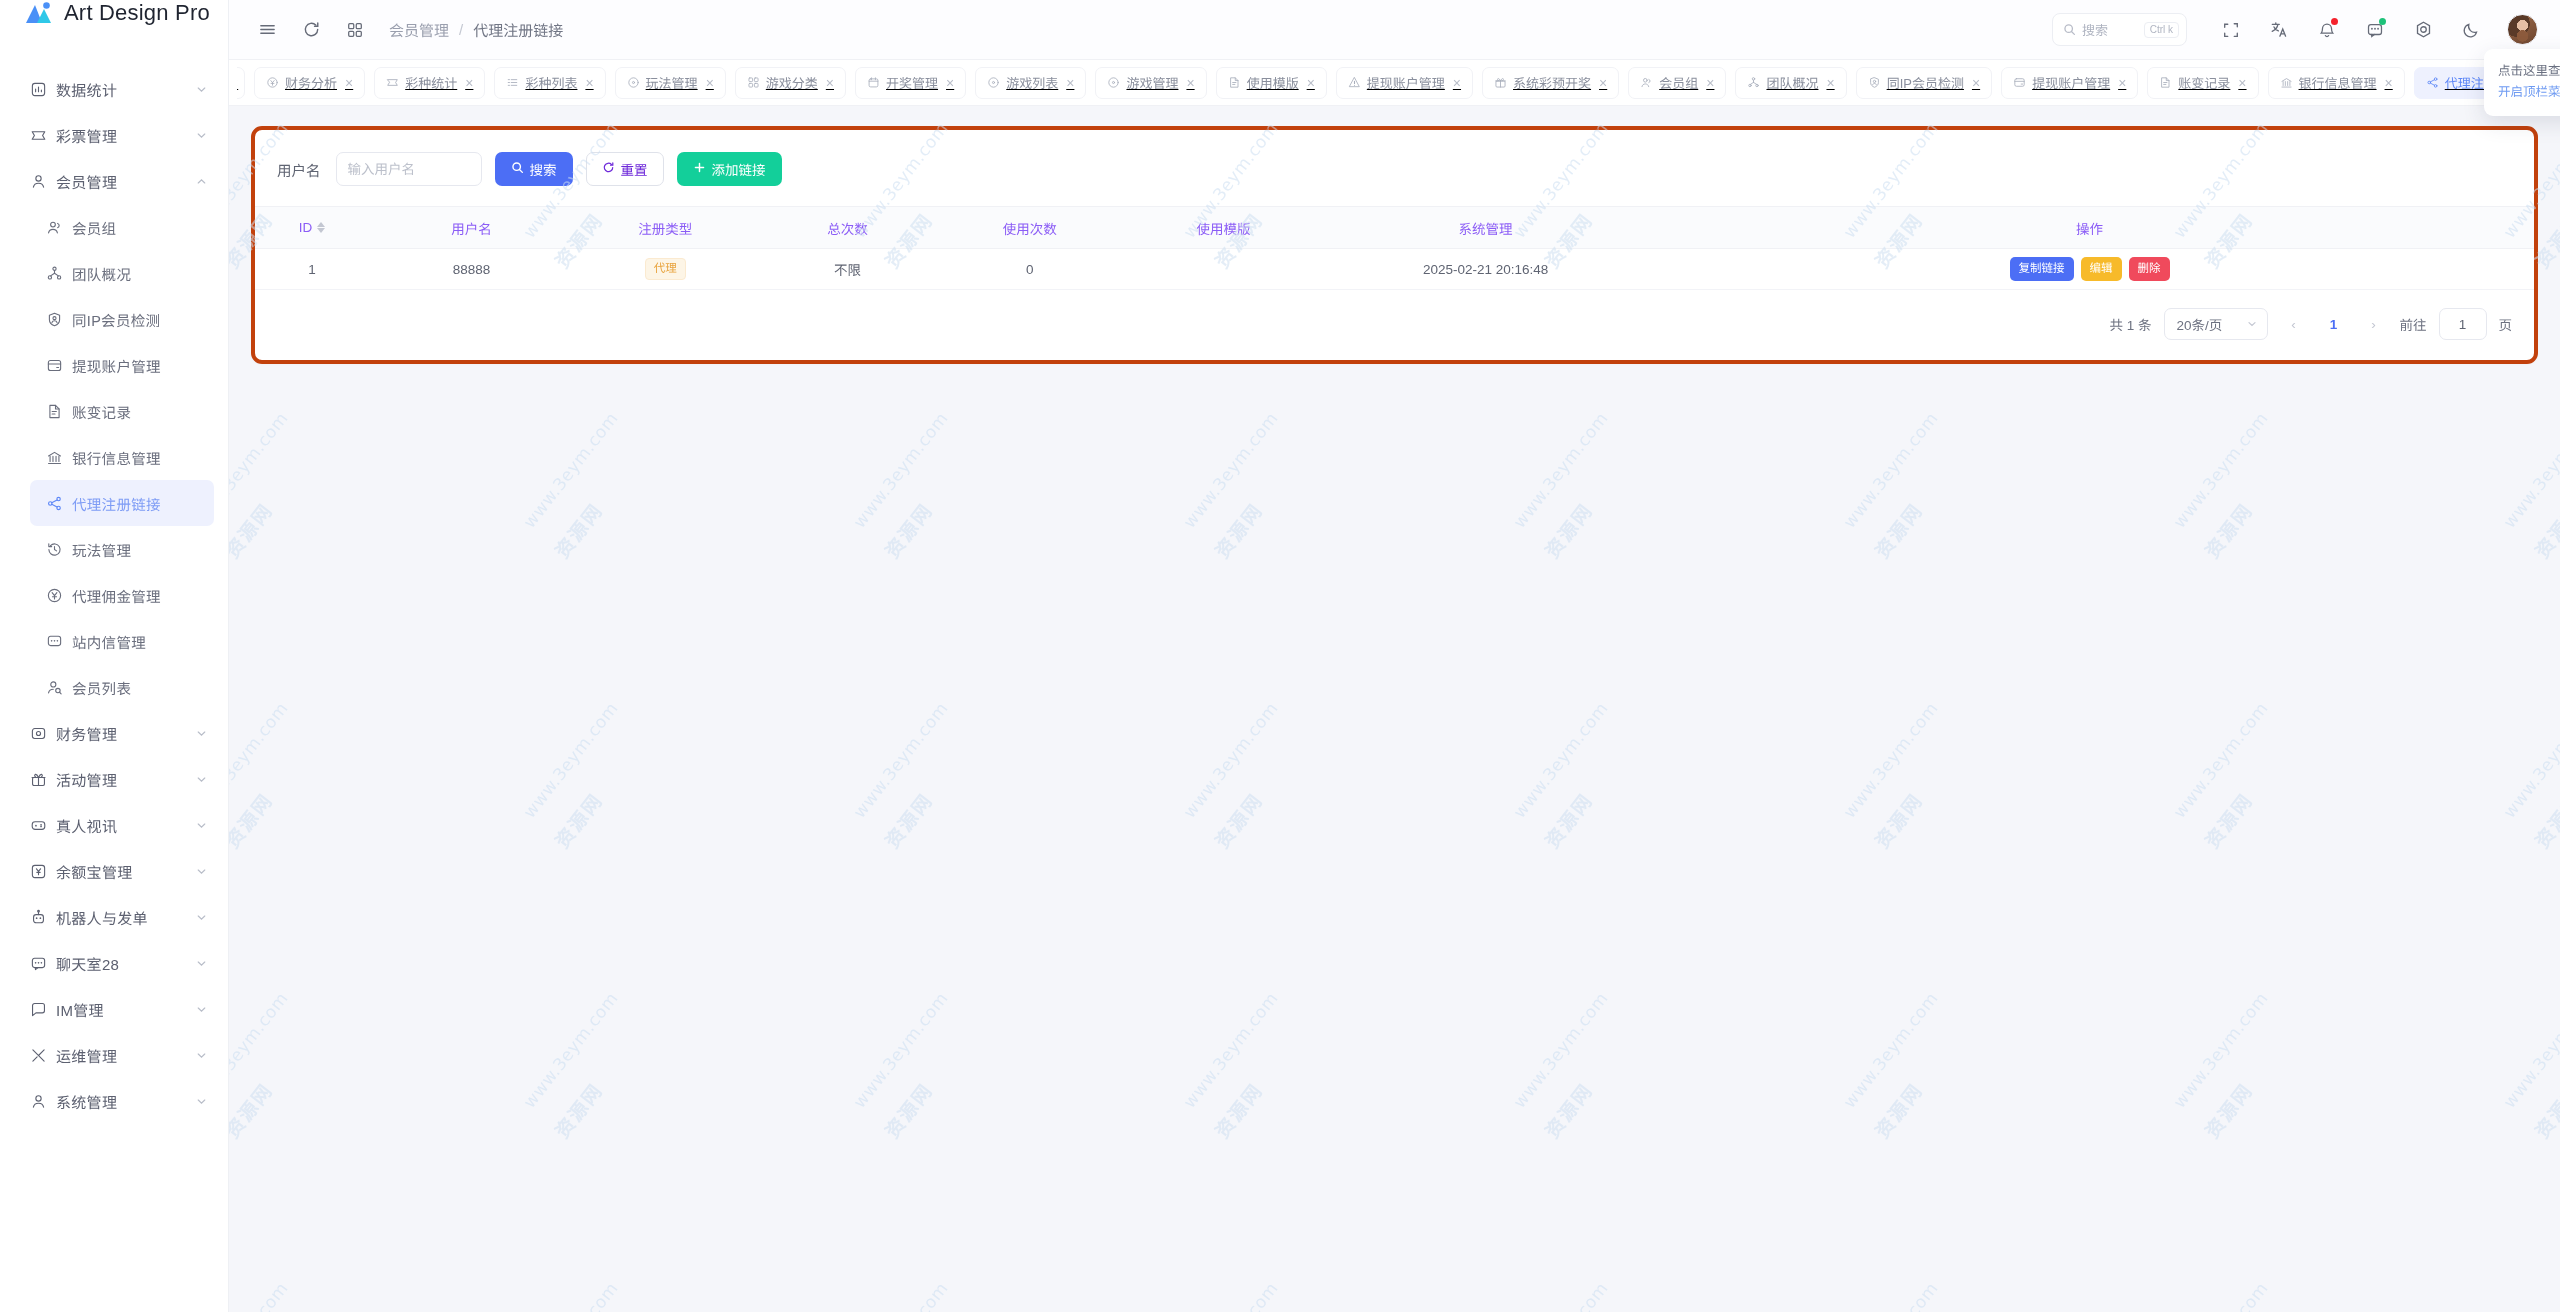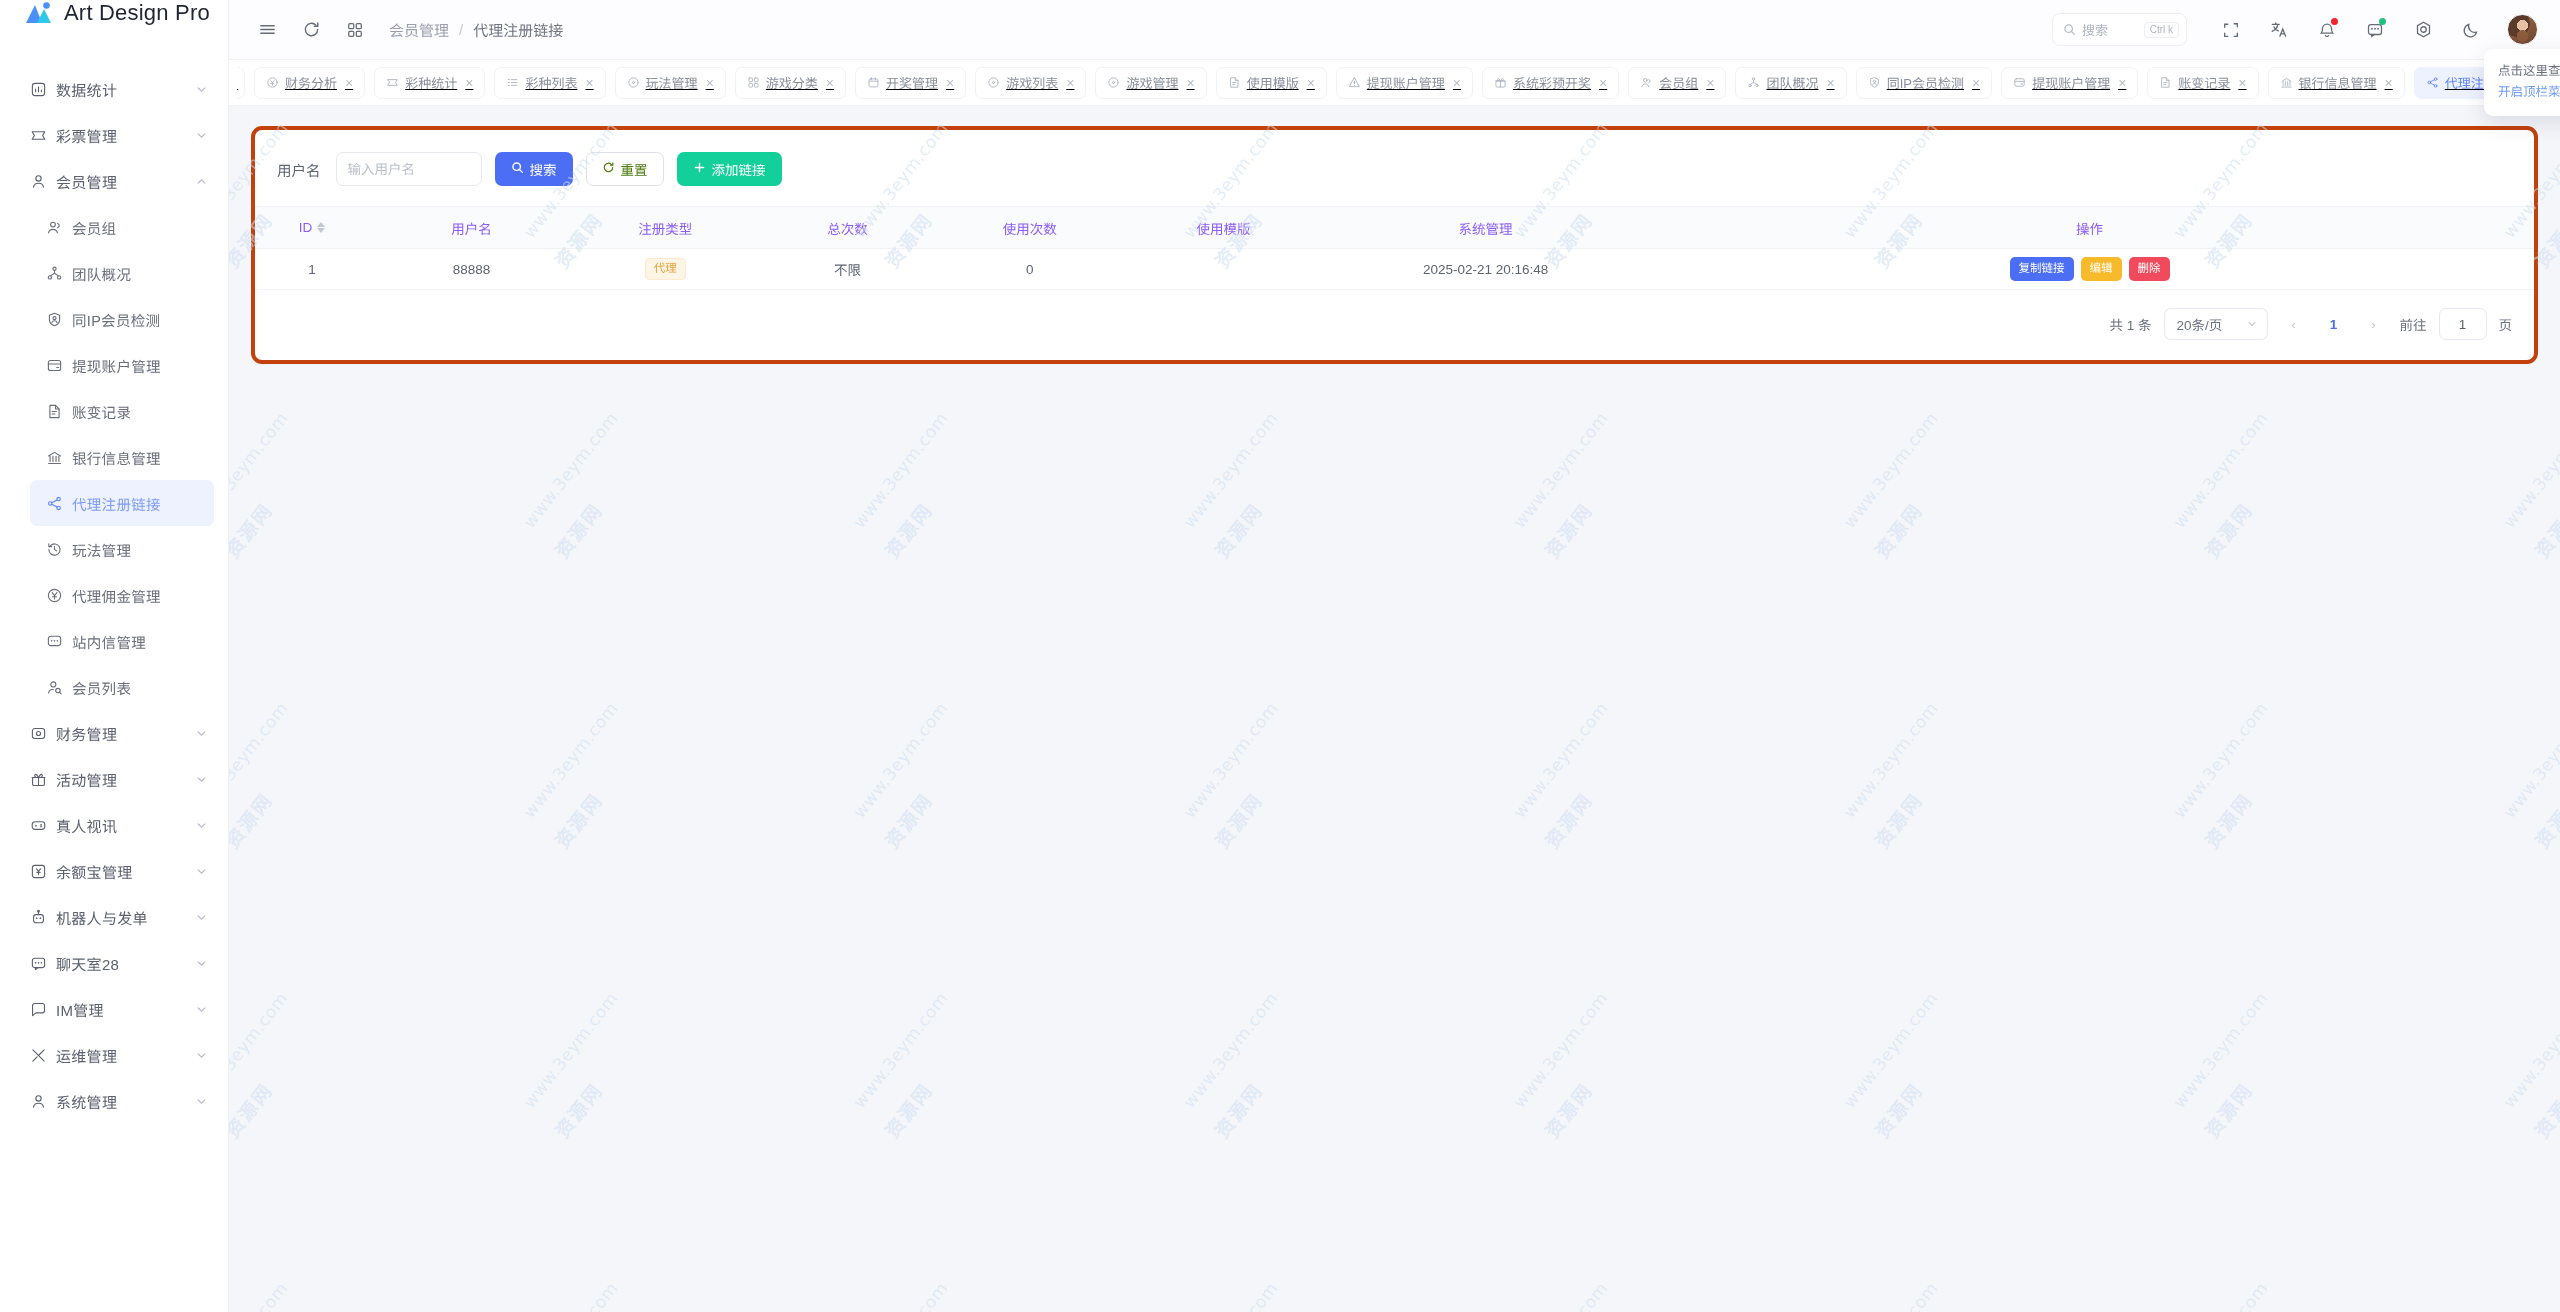--- a/index.html
+++ b/index.html
@@ -144,21 +144,21 @@
     background: #fff; padding: 0 11px; font-size: 13.5px; color: #5f6472; outline: none;
     font-family: "Liberation Sans", sans-serif;
   }
   .f-input::placeholder { color: #bcc0cb; }
   .btn {
     height: 34px; border-radius: 7px; display: inline-flex; align-items: center; justify-content: center;
     gap: 6px; font-size: 13.5px; cursor: pointer; border: 1px solid transparent; padding: 0 15px;
     font-family: "Liberation Sans", sans-serif; white-space: nowrap;
   }
   .btn-primary { background: #4c6ef5; color: #fff; }
-  .btn-ghost { background: #fff; color: #4d7c0f; border-color: #dfe2ea; }
+  .btn-ghost { background: #fff; color: #6d28d9; border-color: #dfe2ea; }
   .btn-success { background: #13cf9a; color: #fff; }
 
   table { width: 100%; border-collapse: collapse; }
   thead th {
     font-size: 13.5px; color: #8b5cf6; font-weight: 400; height: 42px;
     background: #fafbfd; border-top: 1px solid #f0f1f5; border-bottom: 1px solid #f0f1f5;
     text-align: center; padding: 0 8px; white-space: nowrap;
   }
   tbody td {
     font-size: 13.5px; color: #5f6472; height: 41px;

